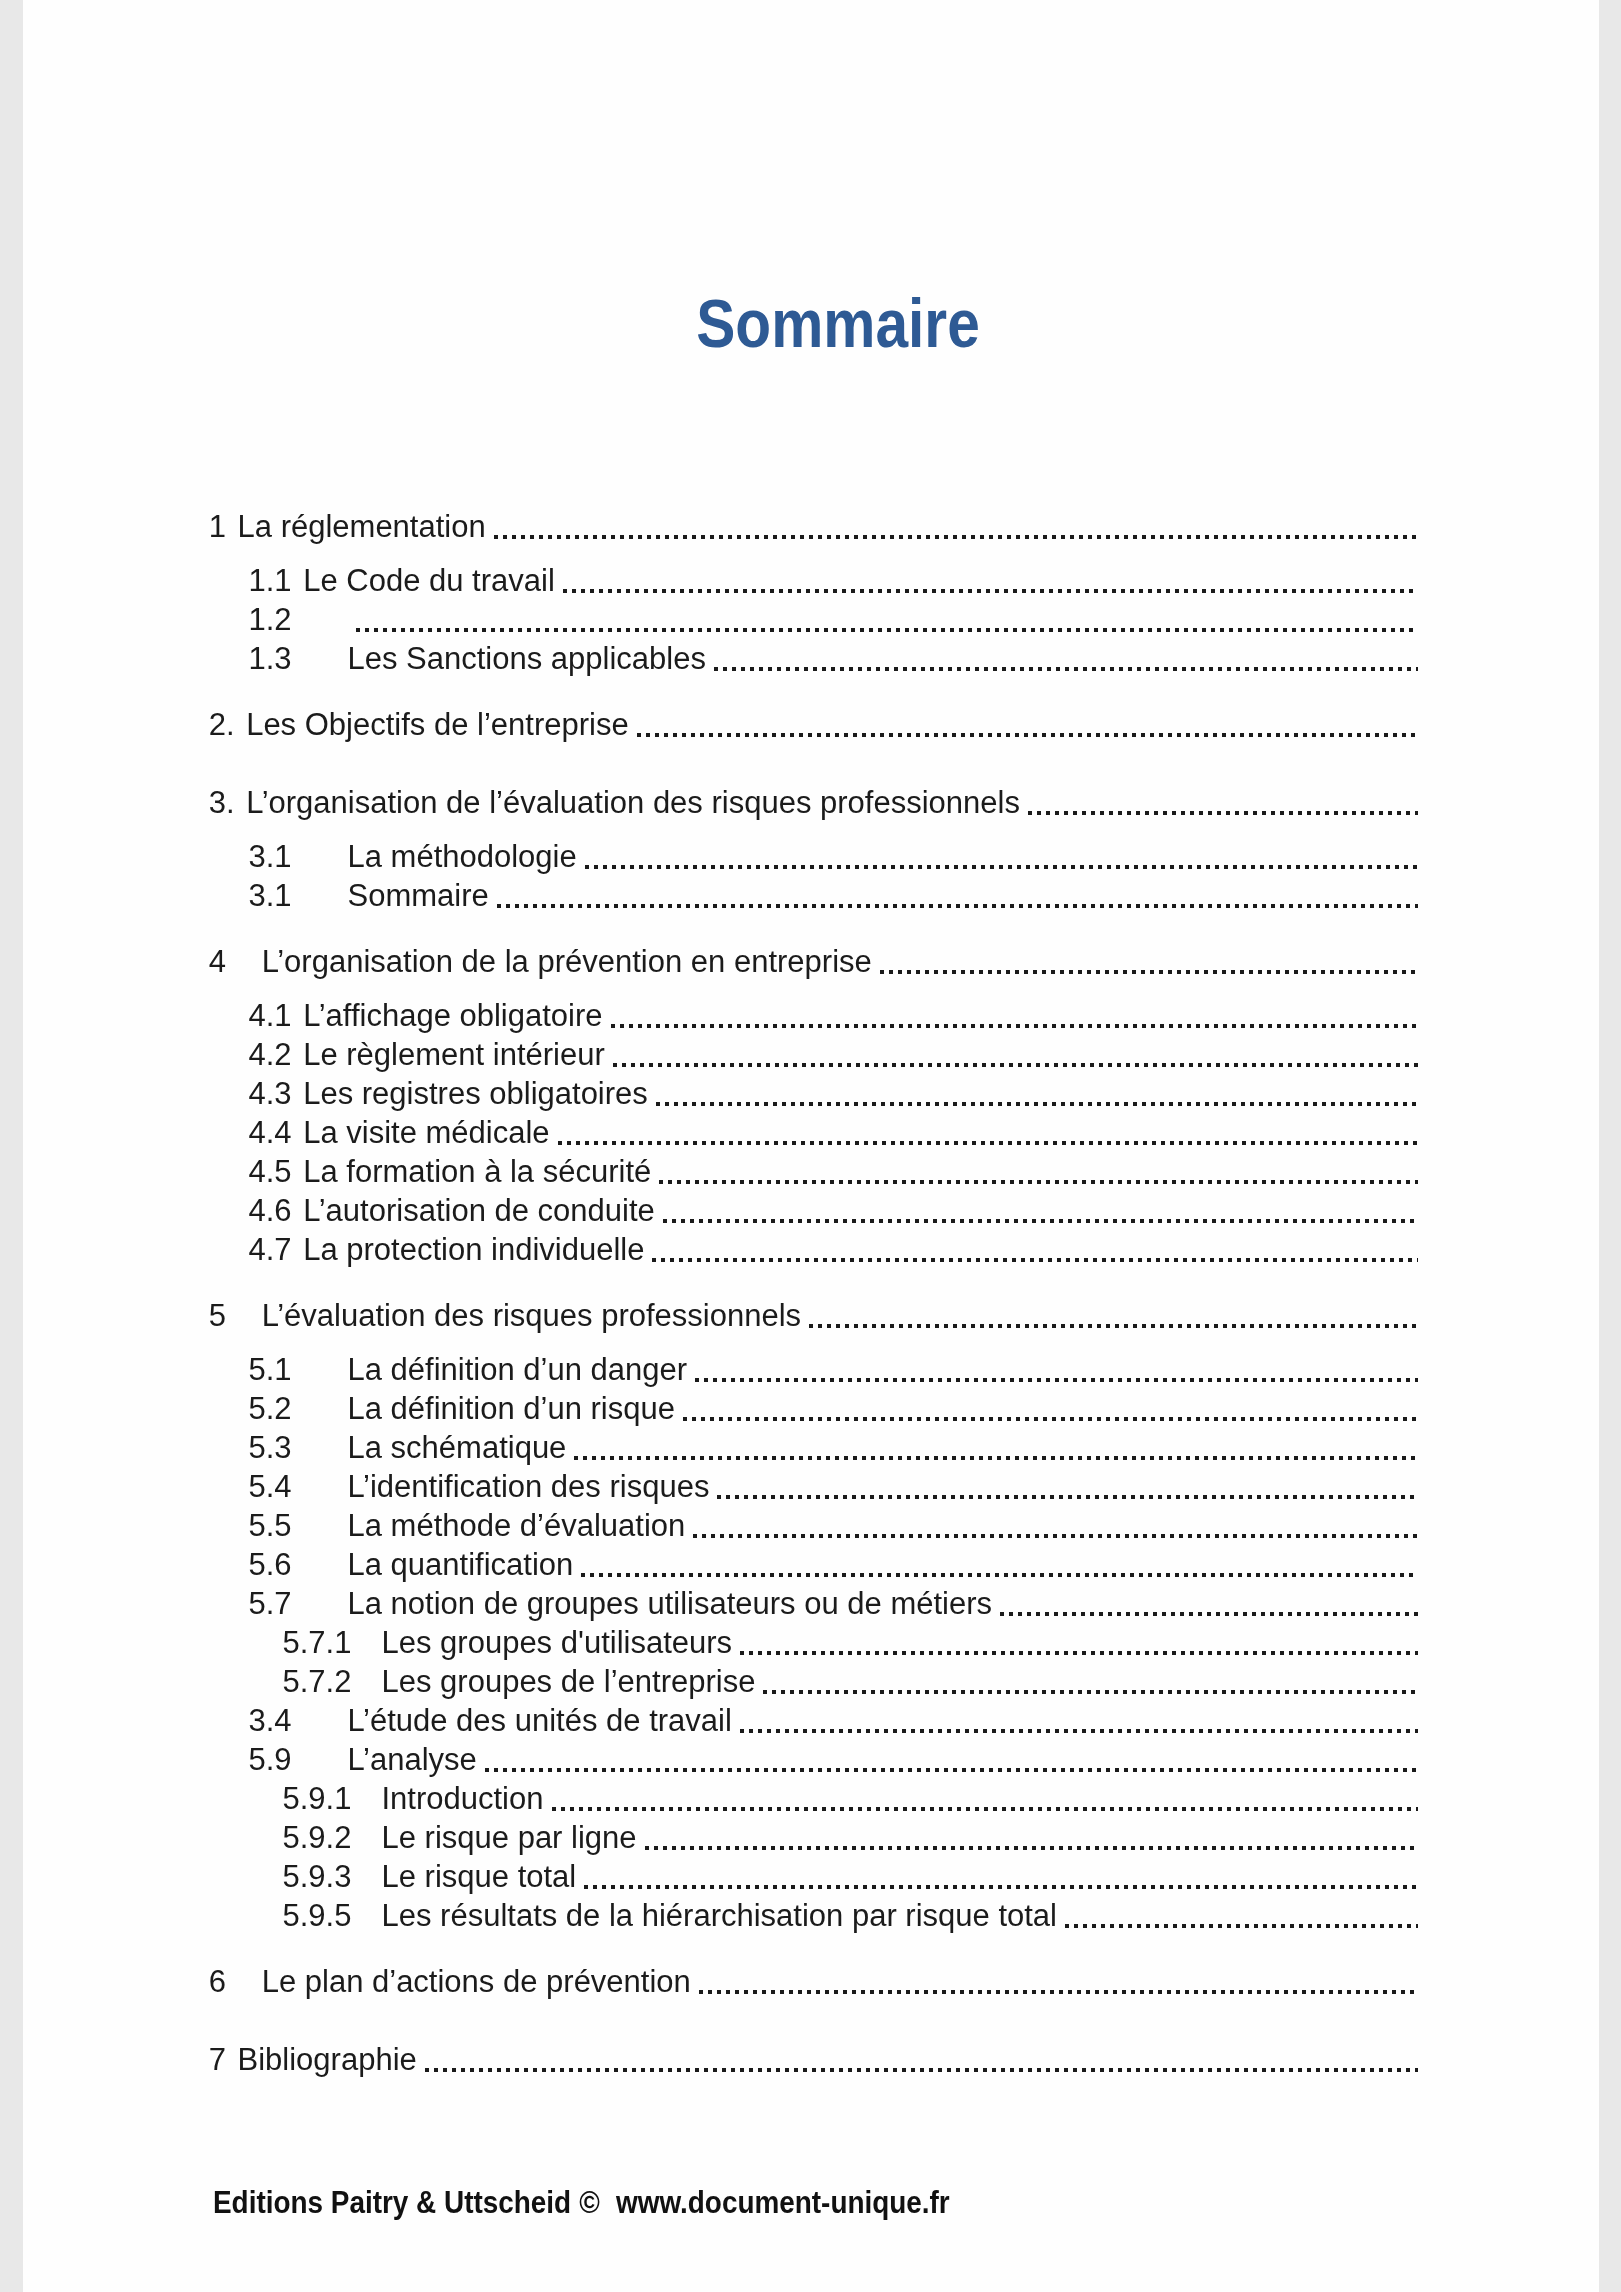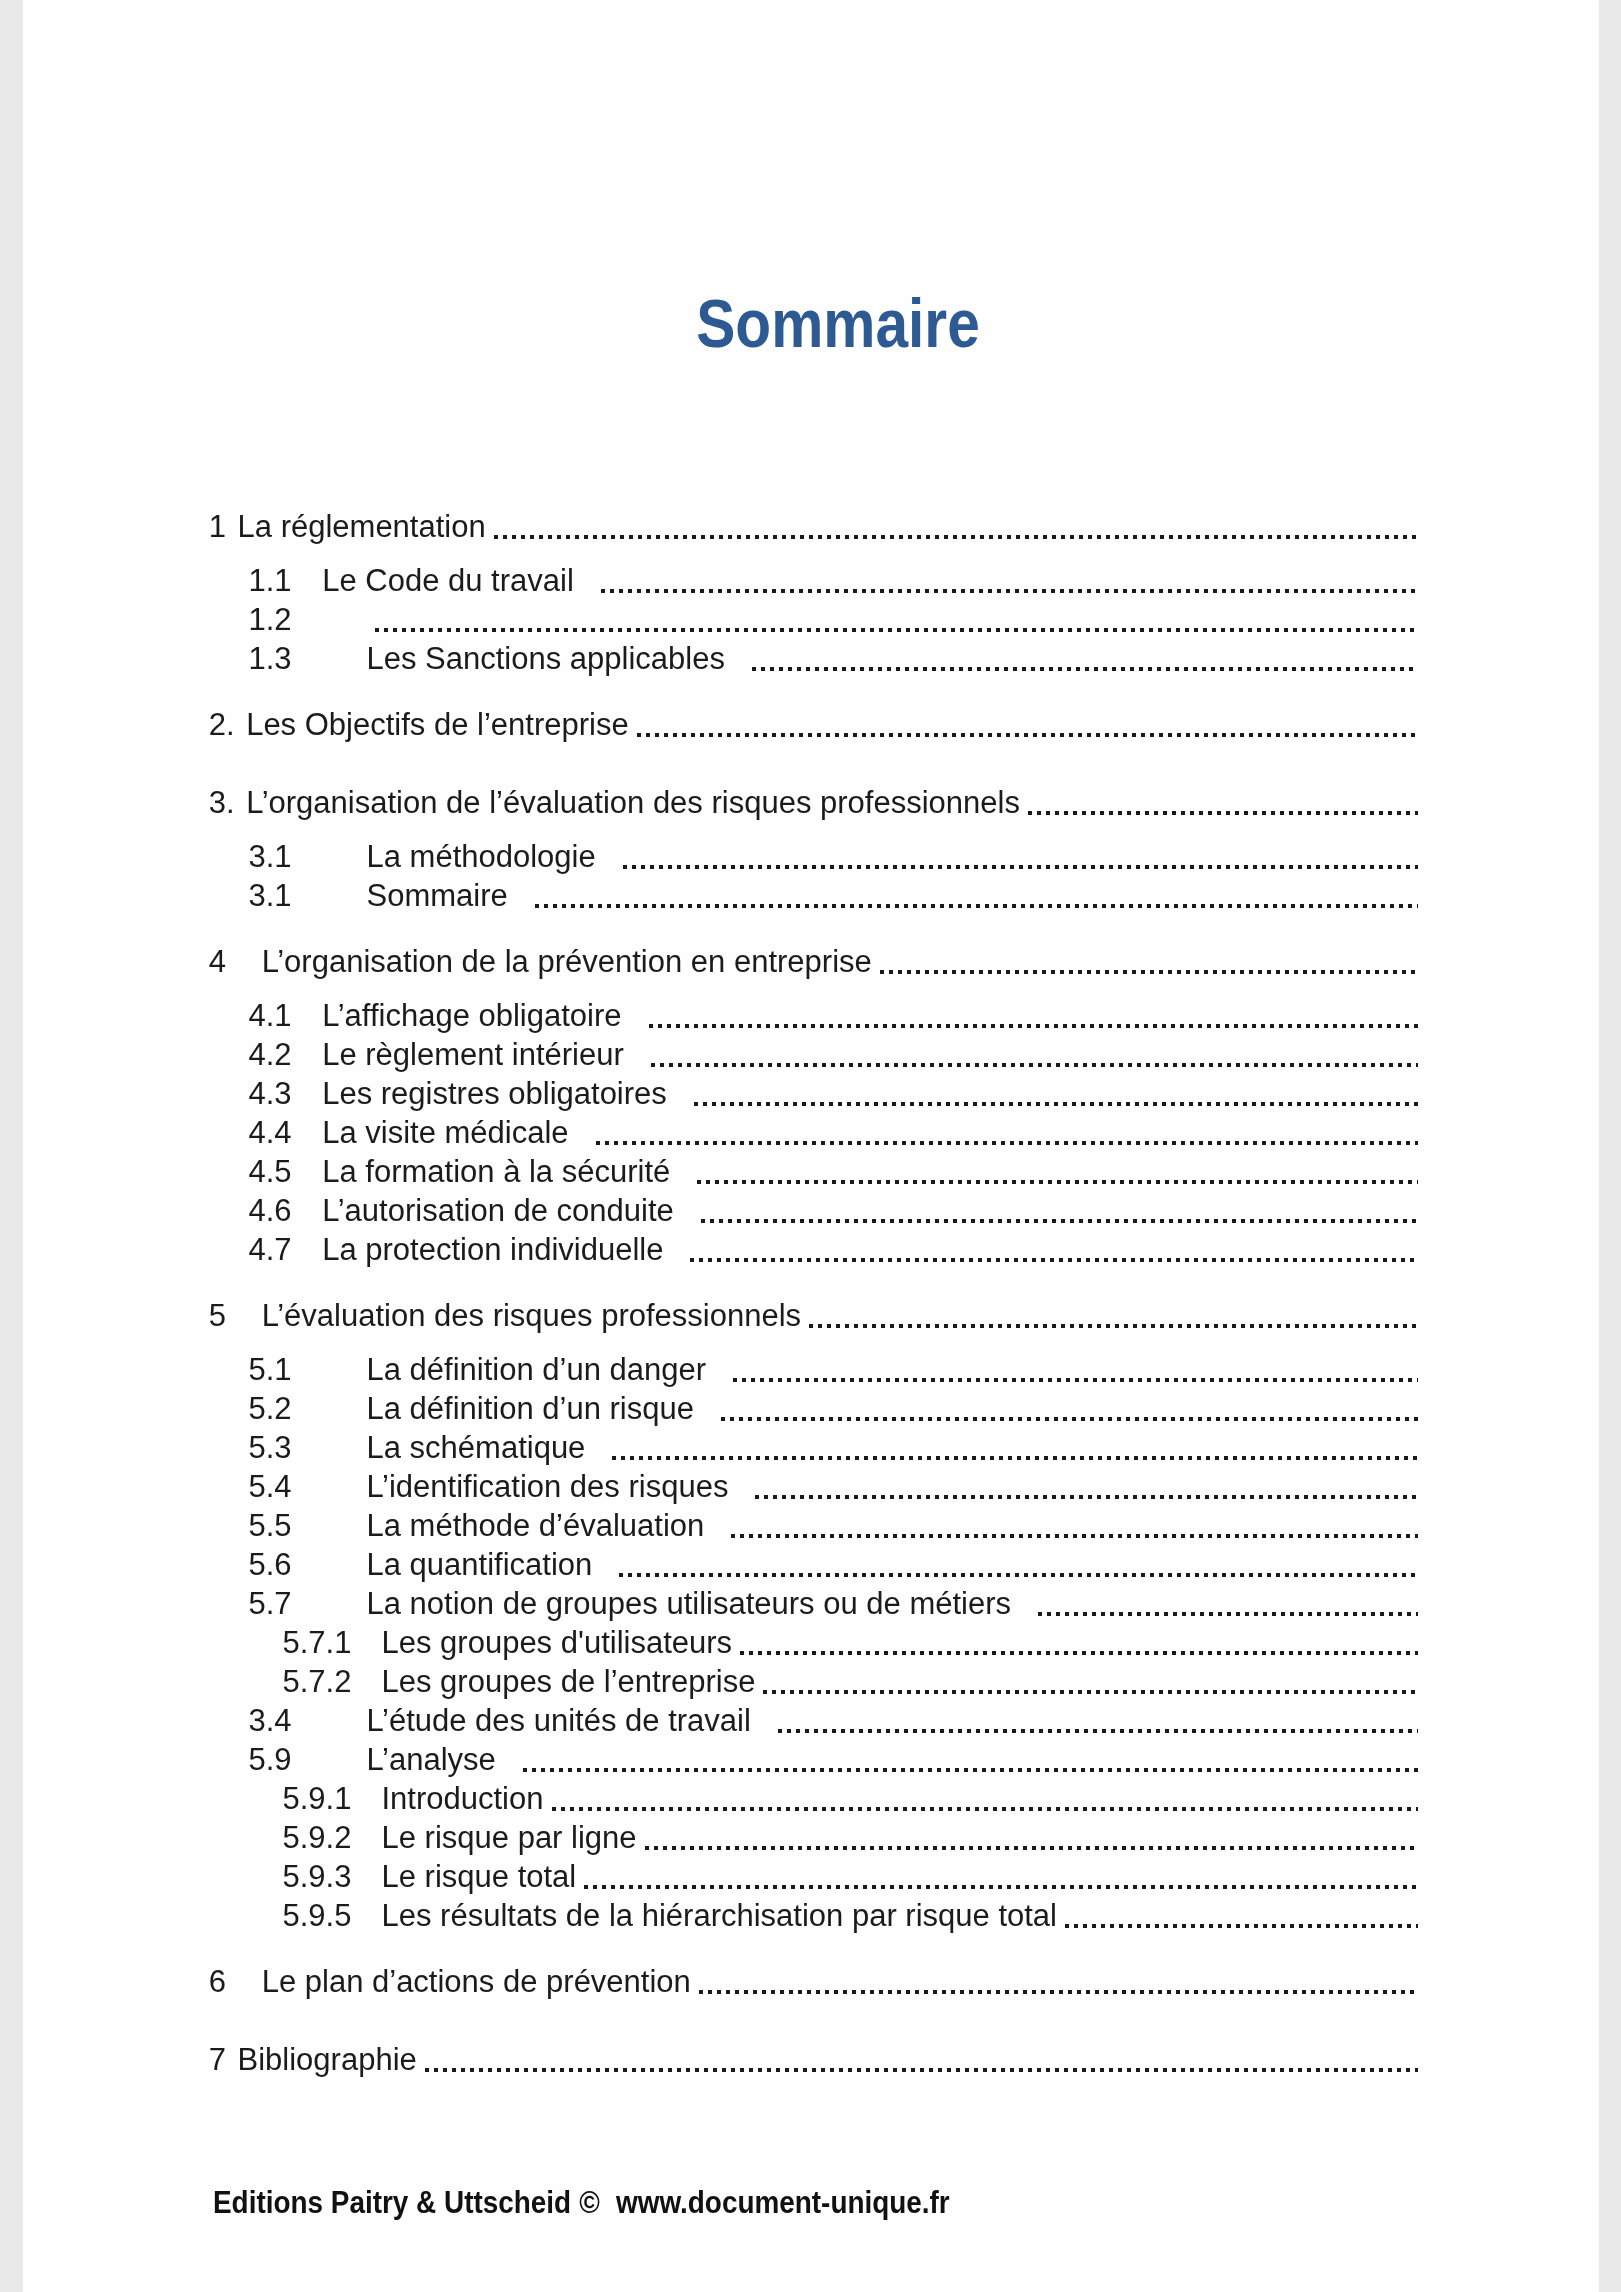--- a/index.html
+++ b/index.html
@@ -38,21 +38,21 @@
   .toc-row .leader {
     flex: 1 1 27px;
     align-self: flex-end;
     height: 3.6px;
     margin: 0 0.9px 7.2px 8px;
     background-image: repeating-linear-gradient(to right,
       #1a1a1a 0, #1a1a1a 3.6px, transparent 3.6px, transparent 9px);
   }
   
   .l1 { padding-left: 7.2px;  }
-  .l2 { padding-left: 47px; gap: 19px; }
+  .l2 { padding-left: 47px; }
   .l3 { padding-left: 81px; }
   
   .l1.tab .num { min-width: 53px;  }
   .l2.tab .num { min-width: 99px; }
   .l3.tab .num { min-width: 99px; }
   .inline .num { margin-right: 11.6px; }
   
   .toc-row.l1 { margin-top: 27px; }
   .toc-row.l1.xgap { margin-top: 39px; }
   .toc-row.l1:first-child { margin-top: 0; }

